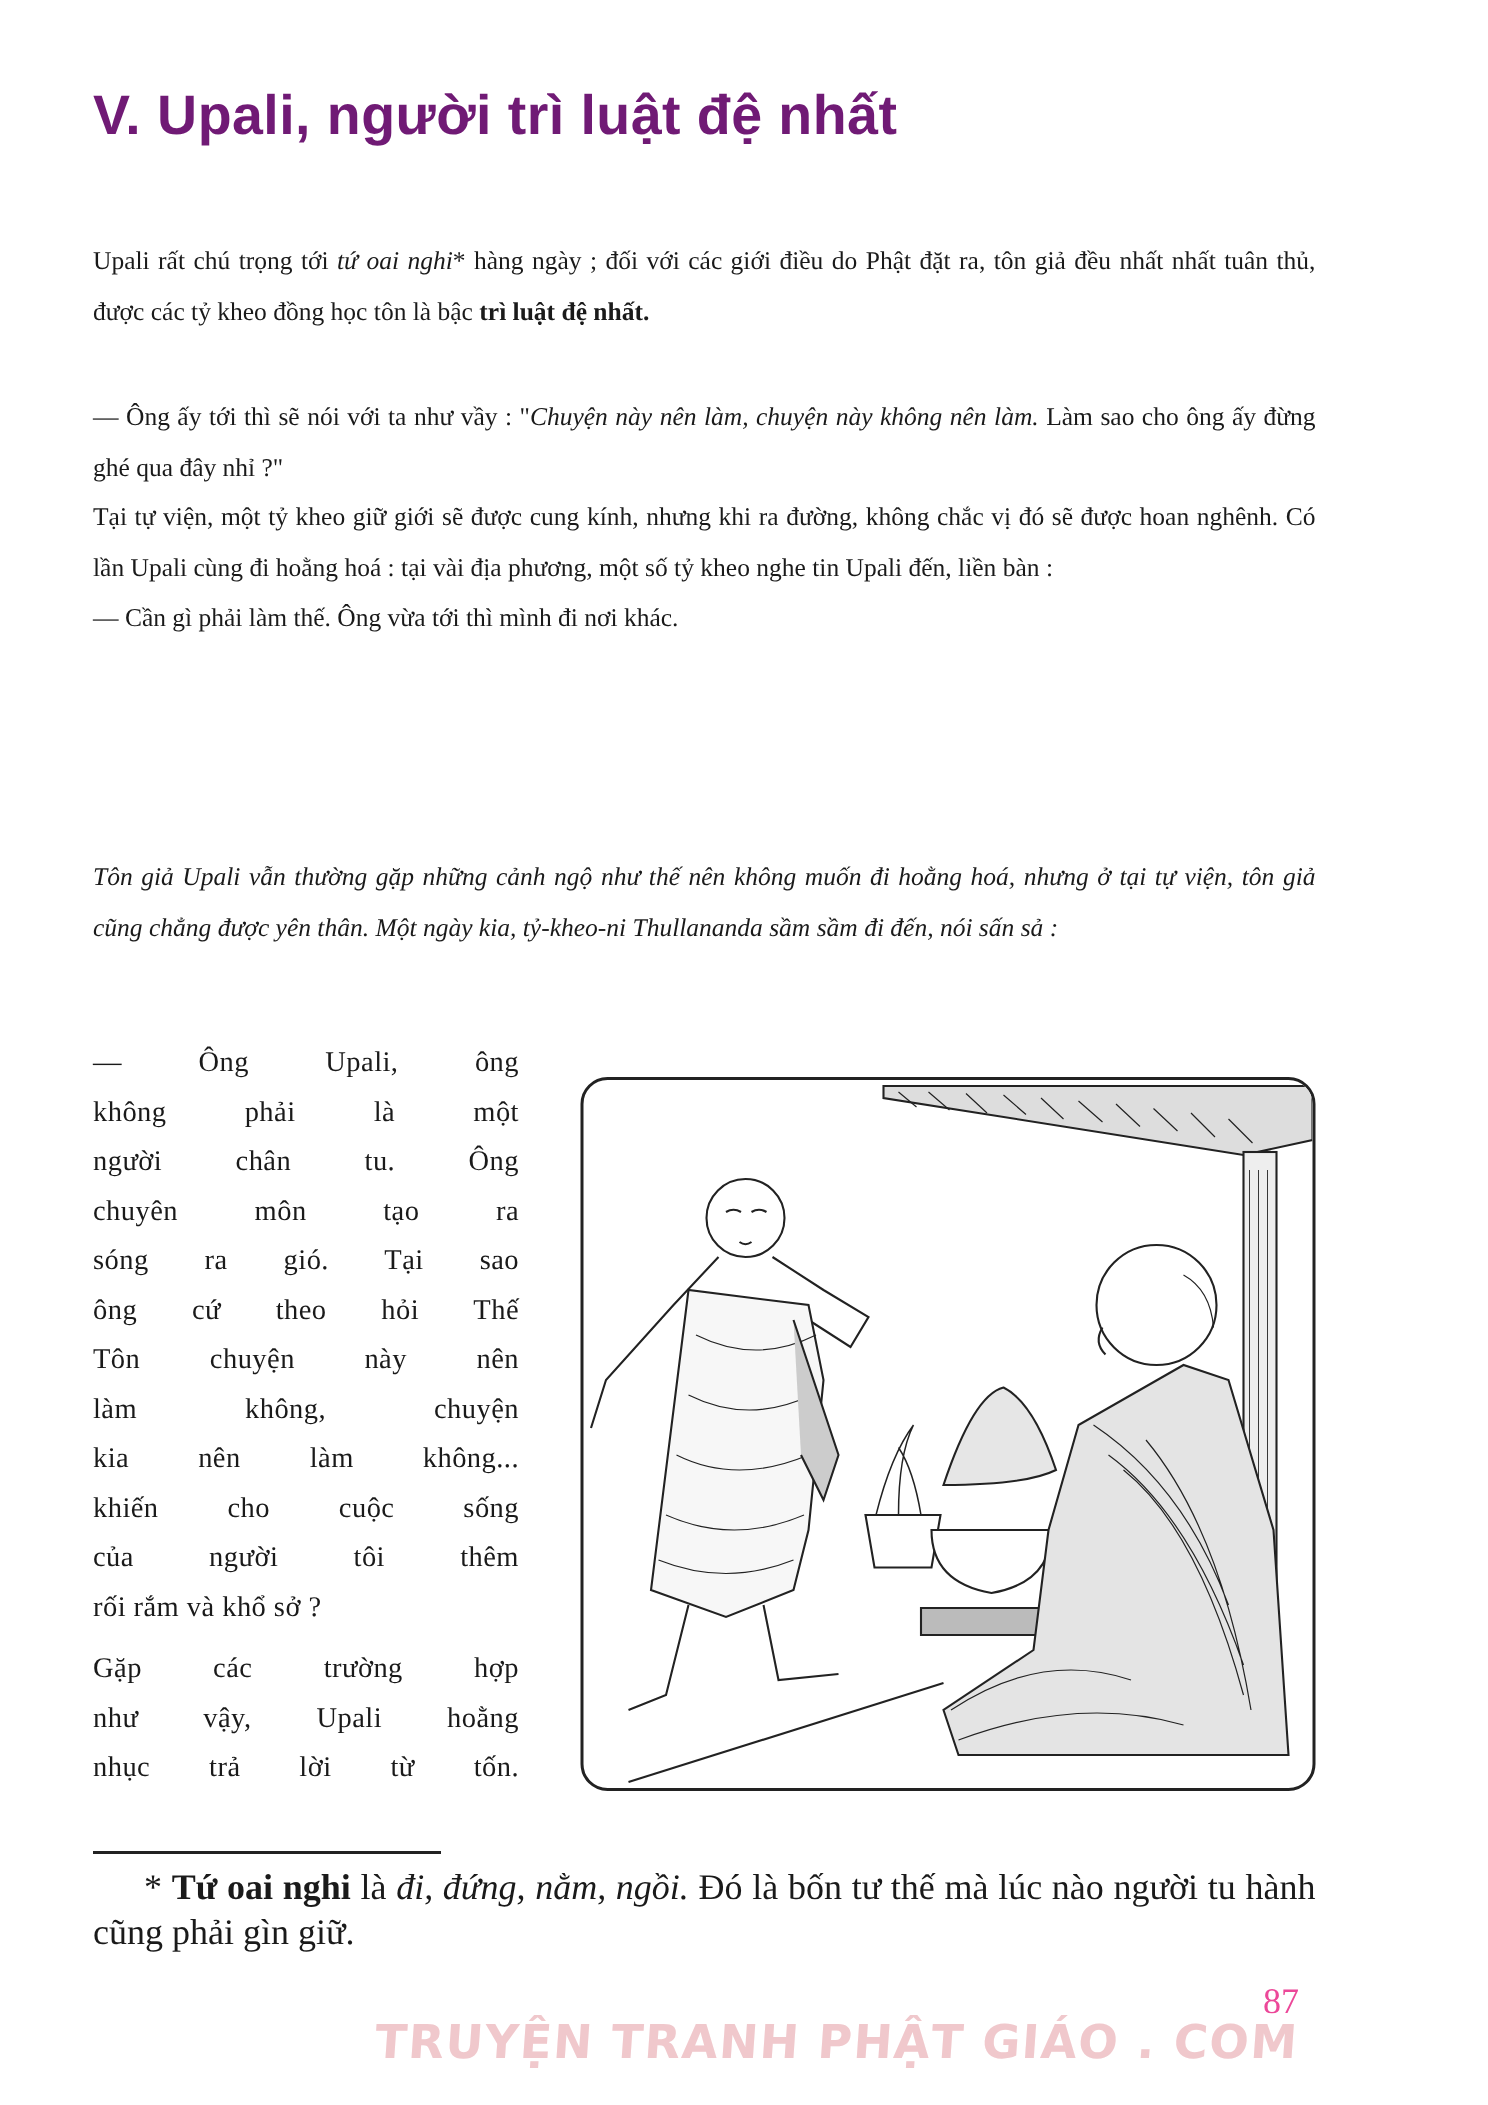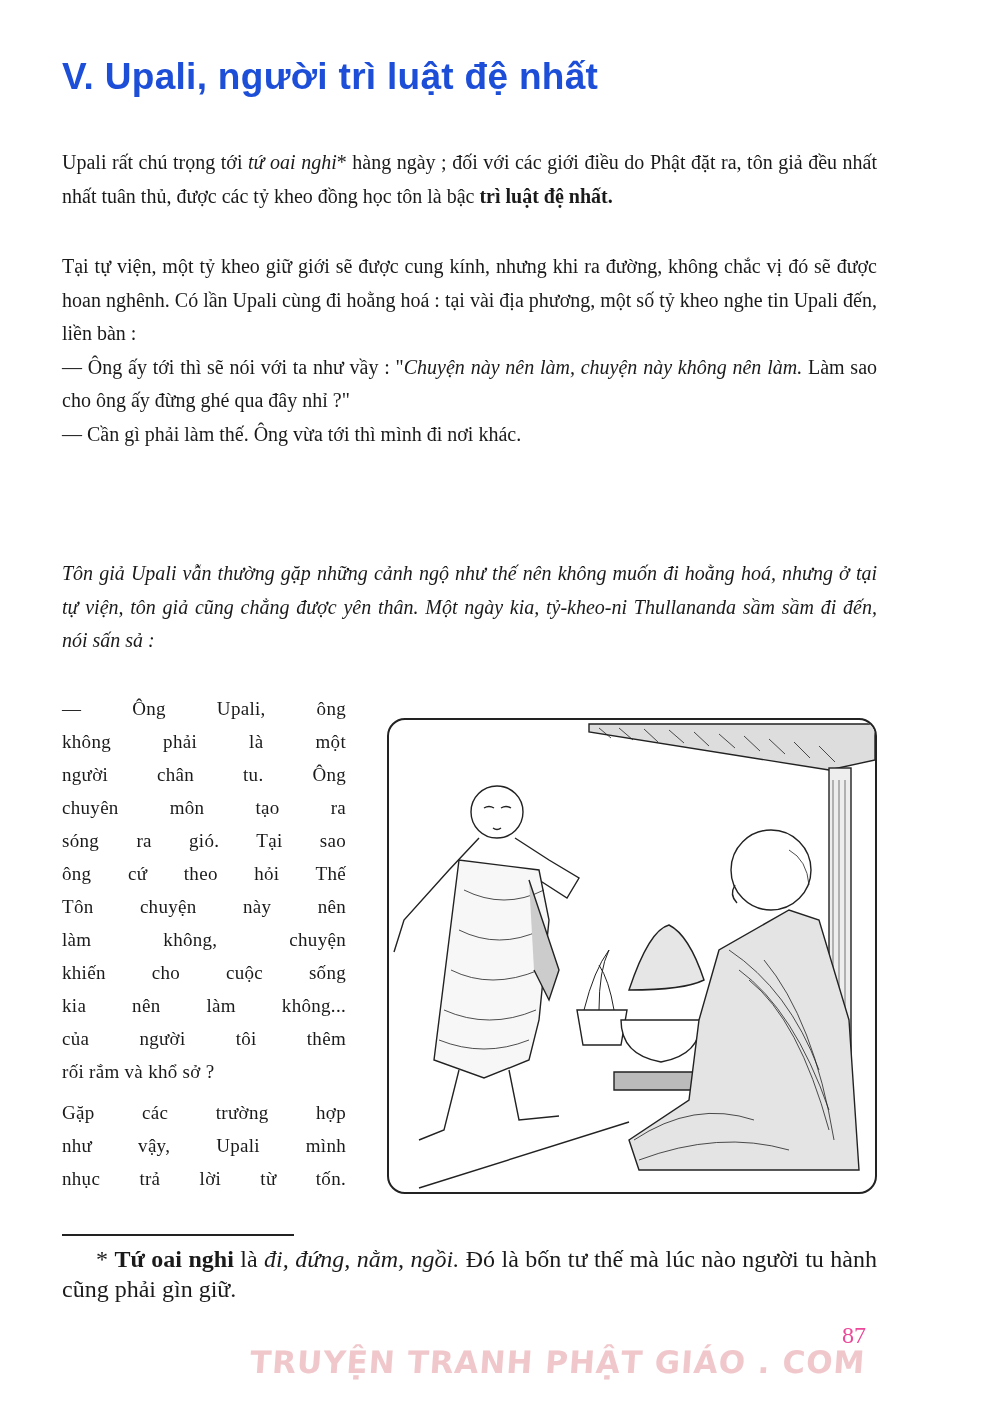--- a/index.html
+++ b/index.html
@@ -4,26 +4,27 @@
 <style>
   html, body { margin: 0; padding: 0; }
   body {
     width: 992px; height: 1403px; background: #ffffff; position: relative;
     overflow: hidden; color: #1a1a1a;
     font-family: "DejaVu Serif", serif;
   }
   .title {
     position: absolute; left: 62px; top: 56px; margin: 0;
     font-family: "Liberation Sans", sans-serif; font-weight: bold;
-    font-size: 37px; letter-spacing: 0.3px; color: #1d4ed8;
+    font-size: 37px; letter-spacing: 0.3px; color: #701a75;
   }
   .body-text {
     position: absolute; left: 62px; width: 815px;
-    font-size: 20px; line-height: 33.5px; text-align: justify;
+    font-size: 17px; line-height: 33.5px; text-align: justify;
     font-family: "Liberation Serif", serif;
+    margin-top: 11px;
   }
   .body-text p { margin: 0; }
   .p1 { top: 146px; }
   .p2 { top: 250px; }
   .p3 { top: 557px; font-style: italic; }
   .narrow {
     position: absolute; left: 62px; top: 692px; width: 284px;
     font-size: 19px; line-height: 33px; text-align: justify;
     font-family: "Liberation Serif", serif; letter-spacing: 0.3px;
   }
@@ -56,44 +57,44 @@
 </head>
 <body>
 
 <h1 class="title">V. Upali, người trì luật đệ nhất</h1>
 
 <div class="body-text p1">
   <p><span>Upali rất chú trọng tới </span><i>tứ oai nghi</i><span>* hàng ngày ; đối với các giới điều do Phật đặt  ra, tôn giả đều nhất nhất tuân thủ, được các tỷ kheo đồng học tôn là bậc </span><b>trì luật đệ nhất.</b></p>
 </div>
 
 <div class="body-text p2">
+  <p><span>— Ông ấy tới thì sẽ nói với ta như vầy : "</span><i>Chuyện này nên làm, chuyện này không nên làm.</i><span> Làm sao cho ông ấy đừng ghé qua đây nhỉ ?"</span></p>
   <p>Tại tự viện, một tỷ kheo giữ giới sẽ được cung kính, nhưng khi ra đường, không chắc vị đó sẽ được hoan nghênh. Có lần Upali cùng đi hoằng hoá : tại vài địa phương, một số tỷ kheo nghe tin Upali đến, liền bàn :</p>
-  <p><span>— Ông ấy tới thì sẽ nói với ta như vầy : "</span><i>Chuyện này nên làm, chuyện này không nên làm.</i><span> Làm sao cho ông ấy đừng ghé qua đây nhỉ ?"</span></p>
   <p>— Cần gì phải làm thế. Ông vừa tới thì mình đi nơi khác.</p>
 </div>
 
 <div class="body-text p3">
   <p>Tôn giả Upali vẫn thường gặp những cảnh ngộ như thế nên không muốn đi hoằng hoá, nhưng ở tại tự viện, tôn giả cũng chẳng được yên thân. Một ngày kia, tỷ-kheo-ni Thullananda sầm sầm đi đến, nói sấn sả :</p>
 </div>
 
 <div class="narrow">
   <p>— Ông Upali, ông</p>
   <p>không phải là một</p>
   <p>người chân tu. Ông</p>
   <p>chuyên môn tạo ra</p>
   <p>sóng ra gió. Tại sao</p>
   <p>ông cứ theo hỏi Thế</p>
   <p>Tôn chuyện này nên</p>
   <p>làm không, chuyện</p>
+  <p>kia nên làm không...</p>
   <p>khiến cho cuộc sống</p>
-  <p>kia nên làm không...</p>
   <p>của người tôi thêm</p>
   <p class="last-free">rối rắm và khổ sở ?</p>
   <p class="gap">Gặp các trường hợp</p>
-  <p>như vậy, Upali mình</p>
+  <p>như vậy, Upali hoằng</p>
   <p>nhục trả lời từ tốn.</p>
 </div>
 
 <div class="illustration">
   <svg width="486" height="472" viewBox="0 0 486 472">
     <g fill="none" stroke="#222" stroke-width="1.4">
 
       <path d="M200 4 L486 4 L486 40 L440 50 L200 12 Z" fill="#ddd"></path>
       <g stroke-width="0.8">
         <path d="M210 8 l12 10 M230 8 l14 12 M255 9 l14 13 M280 10 l15 13 M305 12 l15 14 M330 14 l16 14 M355 16 l16 15 M380 19 l16 15 M405 22 l16 16 M430 26 l16 16"></path>

